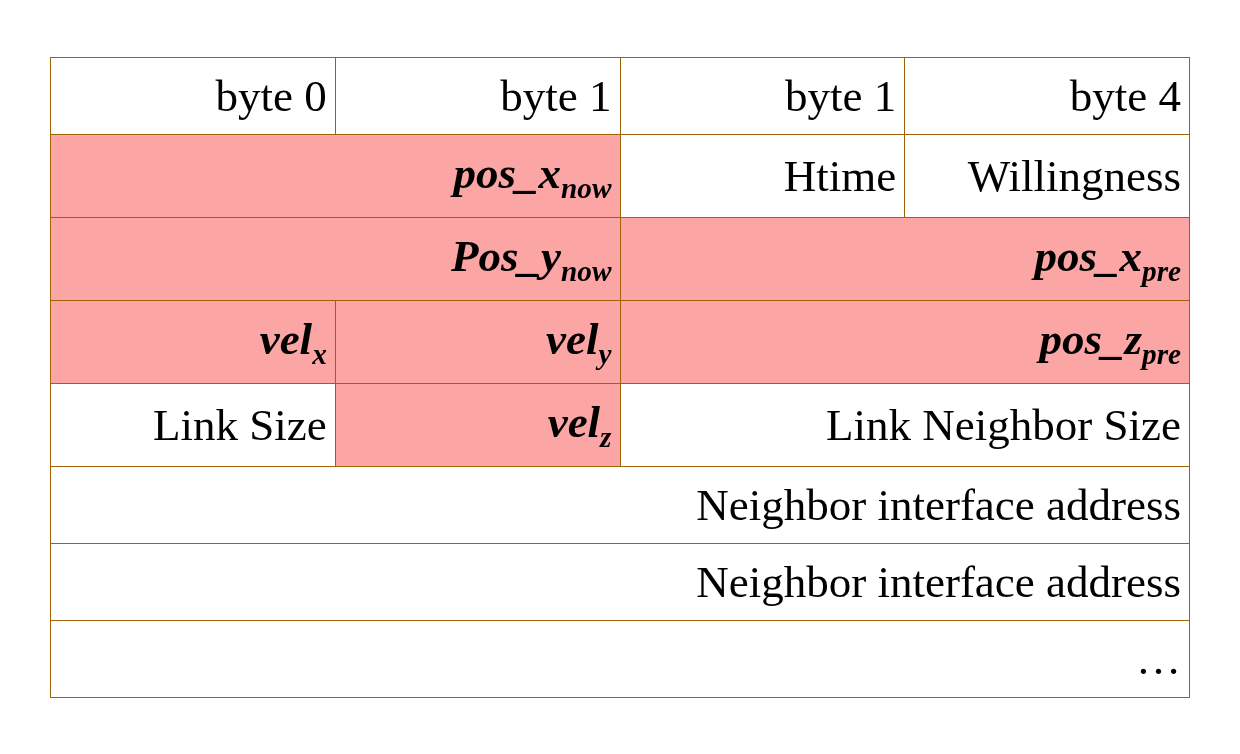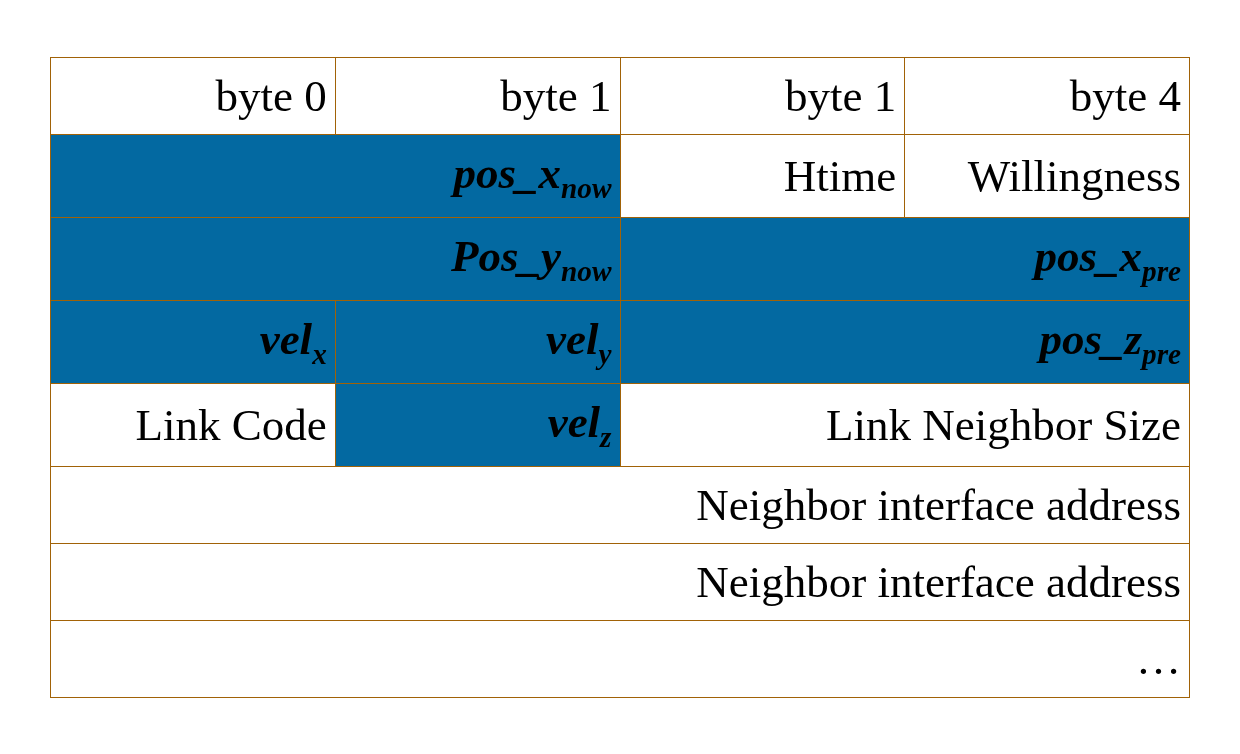--- a/index.html
+++ b/index.html
@@ -27,21 +27,21 @@
       vertical-align: middle;
       font-size: 45px;
       padding: 12px 8px;
       height: 72px;
     }
     .header-row td {
       background: #ffffff;
       font-weight: normal;
     }
     .shaded {
-      background: #0369a1;
+      background: #fca5a5;
     }
     .italic-bold {
       font-style: italic;
       font-weight: bold;
       margin-left: 24px;
     }
     .mixed-var {
       font-style: italic;
       font-weight: bold;
     }
@@ -86,21 +86,21 @@
       <span class="italic-bold"><span>vel</span><sub>x</sub></span>
     </td>
     <td class="shaded">
       <span class="italic-bold"><span>vel</span><sub>y</sub></span>
     </td>
     <td colspan="2" class="shaded">
       <span class="mixed-var"><span>pos</span><span>_z</span><sub>pre</sub></span>
     </td>
   </tr>
   <tr>
-    <td>Link Code</td>
+    <td>Link Size</td>
     <td class="shaded">
       <span class="italic-bold"><span>vel</span><sub>z</sub></span>
     </td>
     <td colspan="2">Link Neighbor Size</td>
   </tr>
   <tr>
     <td colspan="4">Neighbor interface address</td>
   </tr>
   <tr>
     <td colspan="4">Neighbor interface address</td>

